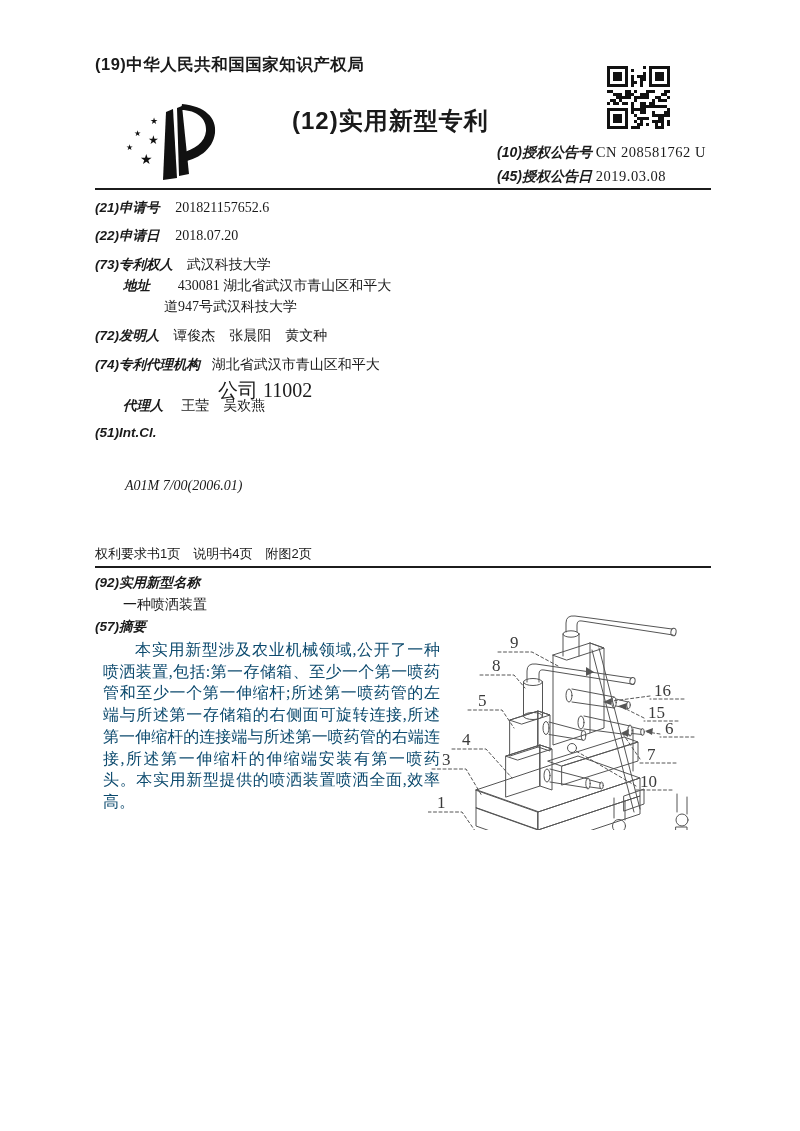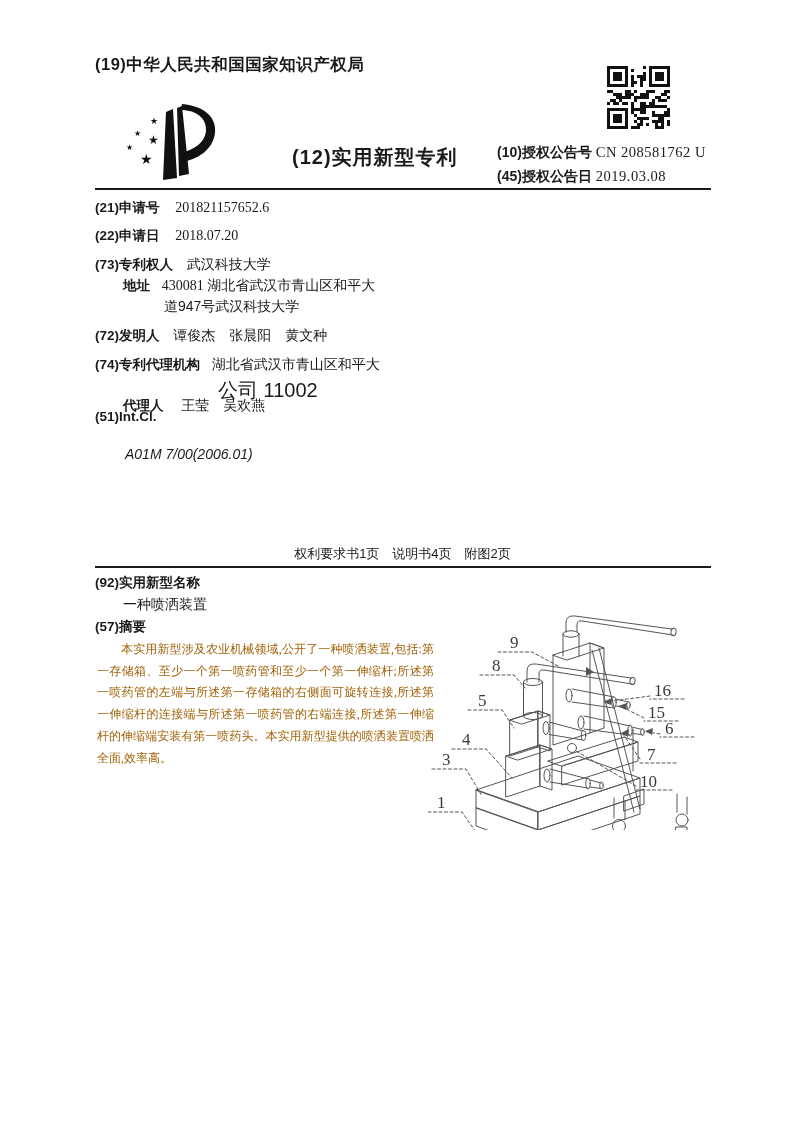--- a/index.html
+++ b/index.html
@@ -1,36 +1,36 @@
 <!DOCTYPE html>
 <html><head>
 <meta charset="utf-8">
 <style>
   html,body{margin:0;padding:0;background:#ffffff;}
   .page{position:relative;width:800px;height:830px;background:#fff;overflow:hidden;
         font-family:"Liberation Sans",sans-serif;color:#1a1a1a;}
   .abs{position:absolute;white-space:nowrap;}
-  .lb{font-weight:700;}
-  .ser{font-family:Liberation Sans, sans-serif;}
+  .lb{font-weight:700;font-style:italic;}
+  .ser{font-family:Liberation Serif, serif;}
   .office{left:95px;top:54px;font-size:16.5px;font-weight:700;letter-spacing:0.5px;}
-  .doctype{left:292px;top:105px;font-size:20px;font-weight:700;letter-spacing:1px;margin-top:39px;}
+  .doctype{left:292px;top:105px;font-size:24px;font-weight:700;letter-spacing:1px;}
   .pubrow{left:497px;font-size:14px;}
   .pubrow .val{font-family:"Liberation Serif",serif;font-size:14.5px;letter-spacing:0.5px;}
   .rule{position:absolute;left:95px;width:616px;height:2px;background:#1c1c1c;}
   .bibrow{font-size:13.5px;}
   .bibrow .val{font-family:"Liberation Serif",serif;font-size:14px;}
-  .pagesinfo{left:95px;top:545px;width:615px;text-align:center;font-size:13px;}
+  .pagesinfo{left:95px;top:545px;width:615px;text-align:left;font-size:13px;}
   .absline{position:absolute;font-size:13.5px;}
-  .abstract{position:absolute;left:97px;top:639px;width:337px;font-size:12px;
+  .abstract{position:absolute;left:103px;top:639px;width:337px;font-size:16px;
             font-family:"Liberation Serif",serif;line-height:21.7px;text-align:justify;
-            text-indent:2em;white-space:normal;color:#a16207;}
+            text-indent:2em;white-space:normal;color:#0c4a6e;}
   .sidecode{position:absolute;left:70px;top:1008px;transform:rotate(-90deg);
             transform-origin:0 0;width:130px;font-family:"Liberation Serif",serif;
             font-size:15px;letter-spacing:1px;color:#333;}
-  .ital{font-style:italic;}
+  .ital{font-style:italic;margin-top:32px;}
   svg text.fig-num{font-family:"Liberation Serif",serif;font-size:17px;fill:#3a3a3a;}
 </style>
 </head>
 <body>
 
 <div class="page">
 
   <div class="abs office">(19)中华人民共和国国家知识产权局</div>
 
   <svg class="abs" style="left:126px;top:98px;" width="100" height="88" viewBox="0 0 100 88">
@@ -200,37 +200,37 @@
   <div class="abs bibrow" style="left:95px;top:227px;">
     <span class="lb">(22)申请日</span>
     <span class="val" style="margin-left:12px;margin-top:44px;">2018.07.20</span>
   </div>
   <div class="abs bibrow" style="left:95px;top:256px;">
     <span class="lb">(73)专利权人</span>
     <span class="val" style="margin-left:10px;">武汉科技大学</span>
   </div>
   <div class="abs bibrow" style="left:123px;top:277px;">
     <span class="lb">地址</span>
-    <span class="val" style="margin-left:8px;">430081 湖北省武汉市青山区和平大</span>
+    <span class="val" style="margin-left:24px;">430081 湖北省武汉市青山区和平大</span>
   </div>
   <div class="abs bibrow val ser" style="left:164px;top:298px;font-size:14px;">道947号武汉科技大学</div>
   <div class="abs bibrow" style="left:95px;top:327px;">
     <span class="lb">(72)发明人</span>
     <span class="val" style="margin-left:10px;">谭俊杰　张晨阳　黄文种</span>
   </div>
   <div class="abs bibrow" style="left:95px;top:356px;">
     <span class="lb">(74)专利代理机构</span>
     <span class="val" style="margin-left:8px;">湖北省武汉市青山区和平大</span>
   </div>
   <div class="abs bibrow val ser" style="left:218px;top:377px;font-size:20px;">公司 11002</div>
   <div class="abs bibrow" style="left:123px;top:397px;">
     <span class="lb">代理人</span>
     <span class="val" style="margin-left:14px;">王莹　吴欢燕</span>
   </div>
-  <div class="abs bibrow lb" style="left:95px;top:409px;">(51)Int.Cl.</div>
+  <div class="abs bibrow lb" style="left:95px;top:425px;">(51)Int.Cl.</div>
   <div class="abs bibrow val ser ital" style="left:125px;top:446px;font-size:14px;">A01M 7/00(2006.01)</div>
 
   <div class="abs pagesinfo">权利要求书1页　说明书4页　附图2页</div>
   <div class="rule" style="top:566px;"></div>
 
   <div class="absline abs lb" style="left:95px;top:574px;">(92)实用新型名称</div>
   <div class="absline abs" style="left:123px;top:596px;font-size:14px;">一种喷洒装置</div>
   <div class="absline abs lb" style="left:95px;top:618px;">(57)摘要</div>
   <div class="abstract">本实用新型涉及农业机械领域,公开了一种喷洒装置,包括:第一存储箱、至少一个第一喷药管和至少一个第一伸缩杆;所述第一喷药管的左端与所述第一存储箱的右侧面可旋转连接,所述第一伸缩杆的连接端与所述第一喷药管的右端连接,所述第一伸缩杆的伸缩端安装有第一喷药头。本实用新型提供的喷洒装置喷洒全面,效率高。</div>
 

